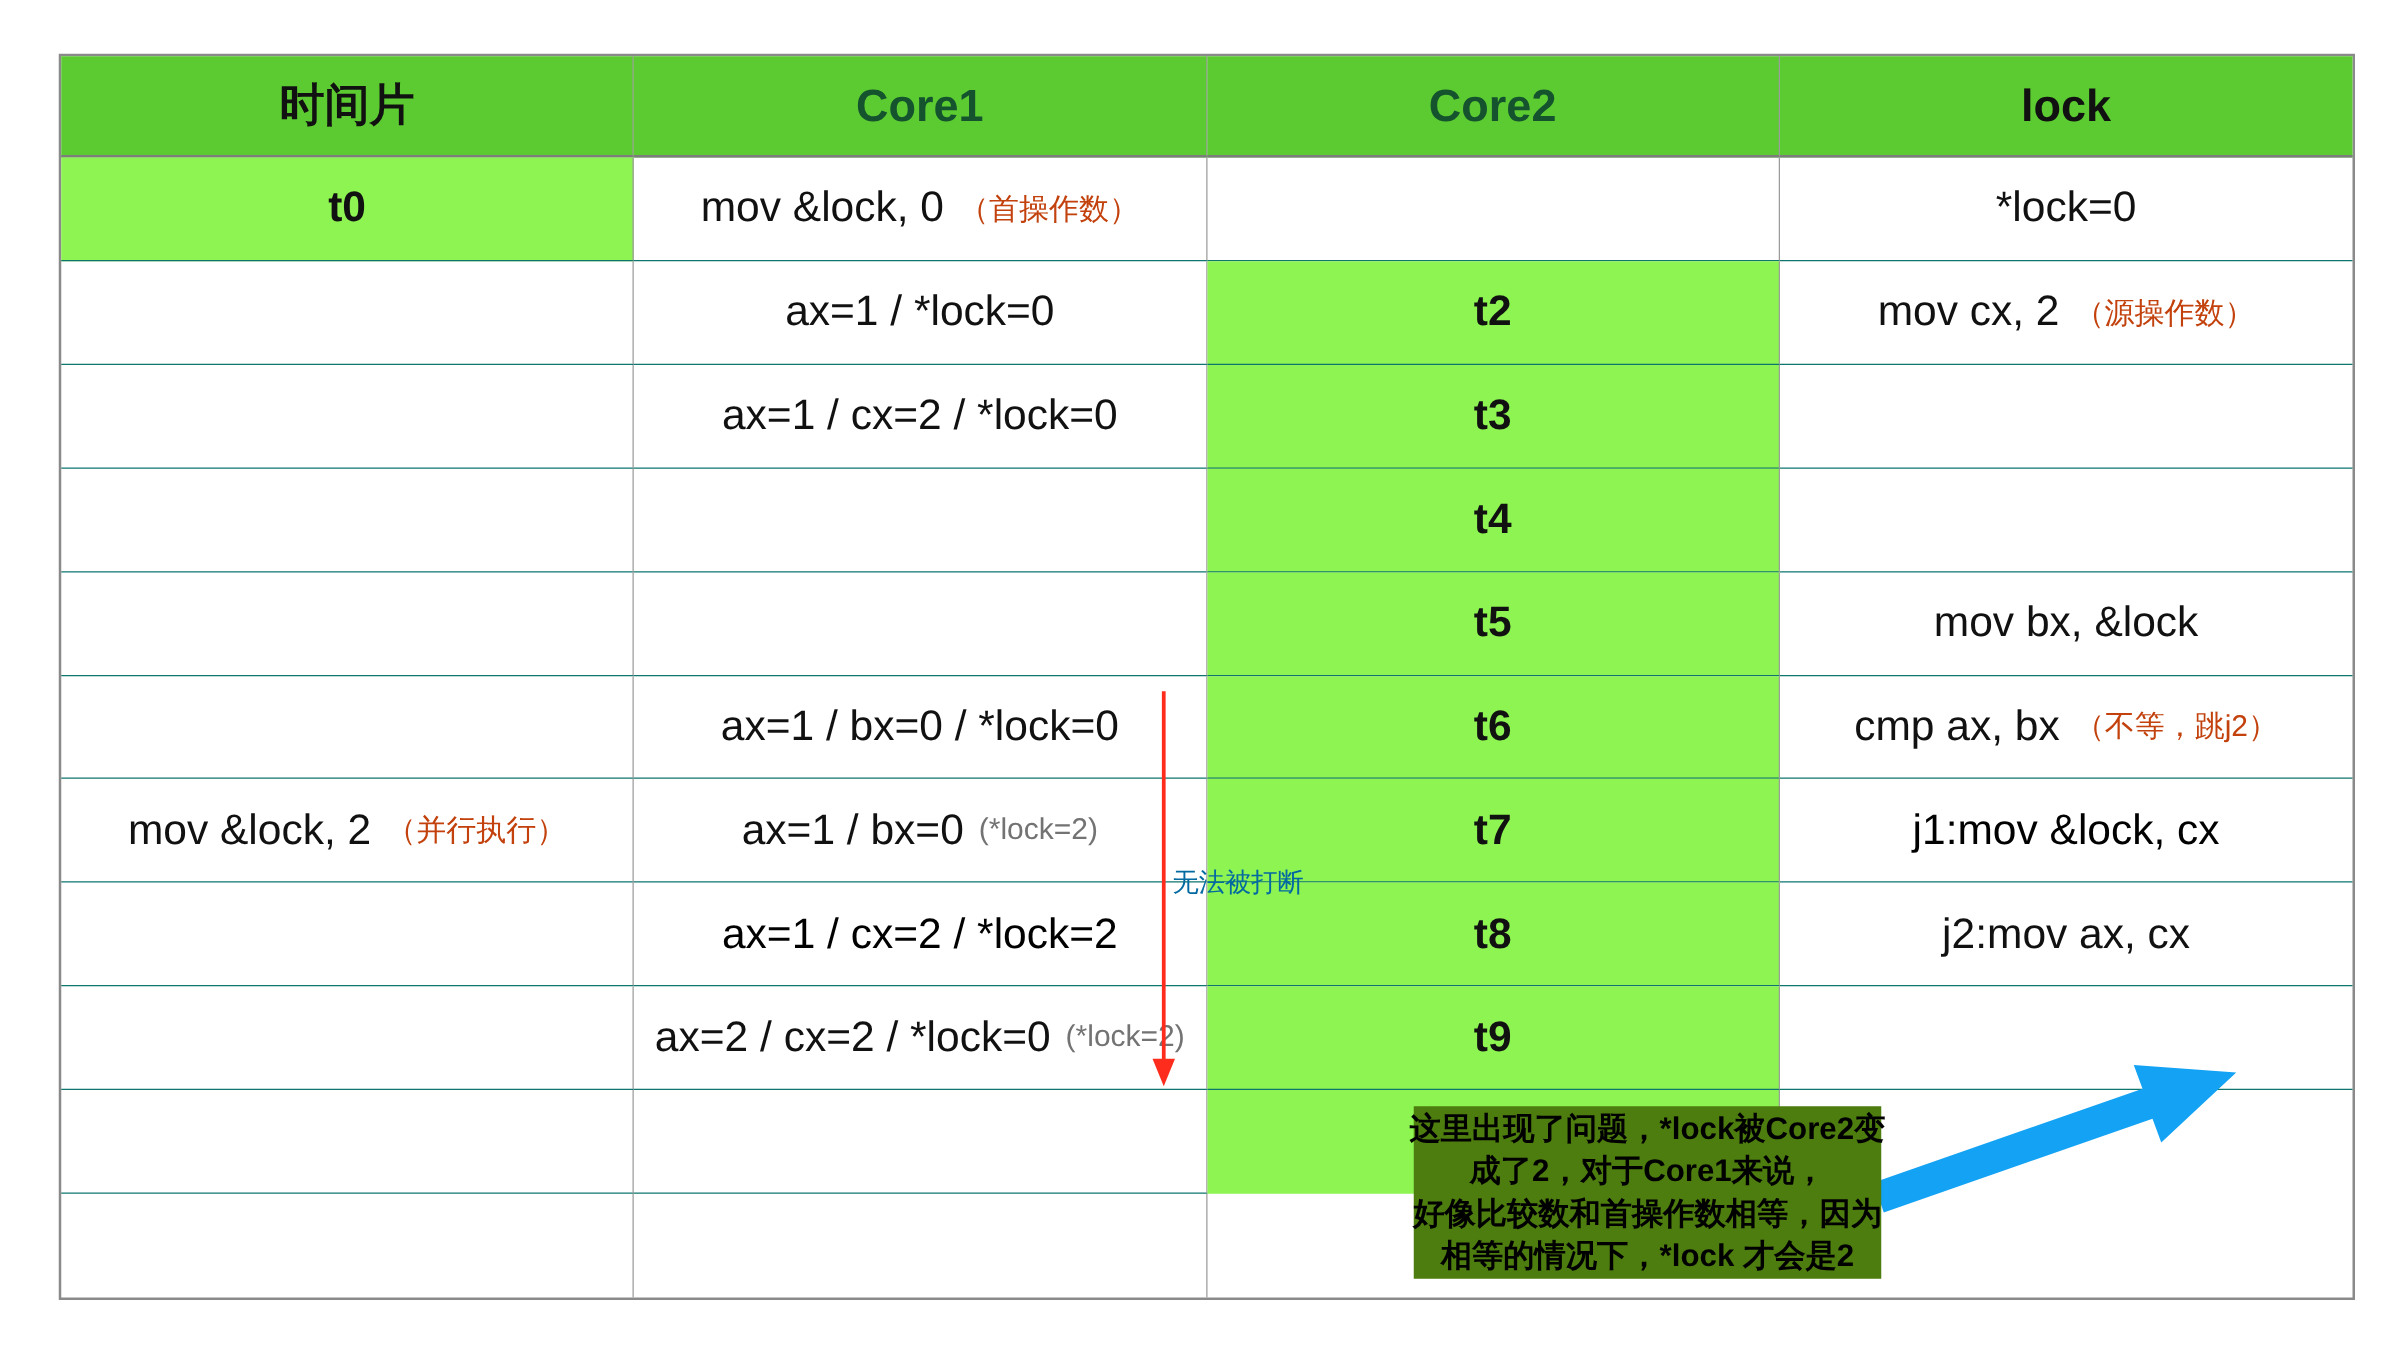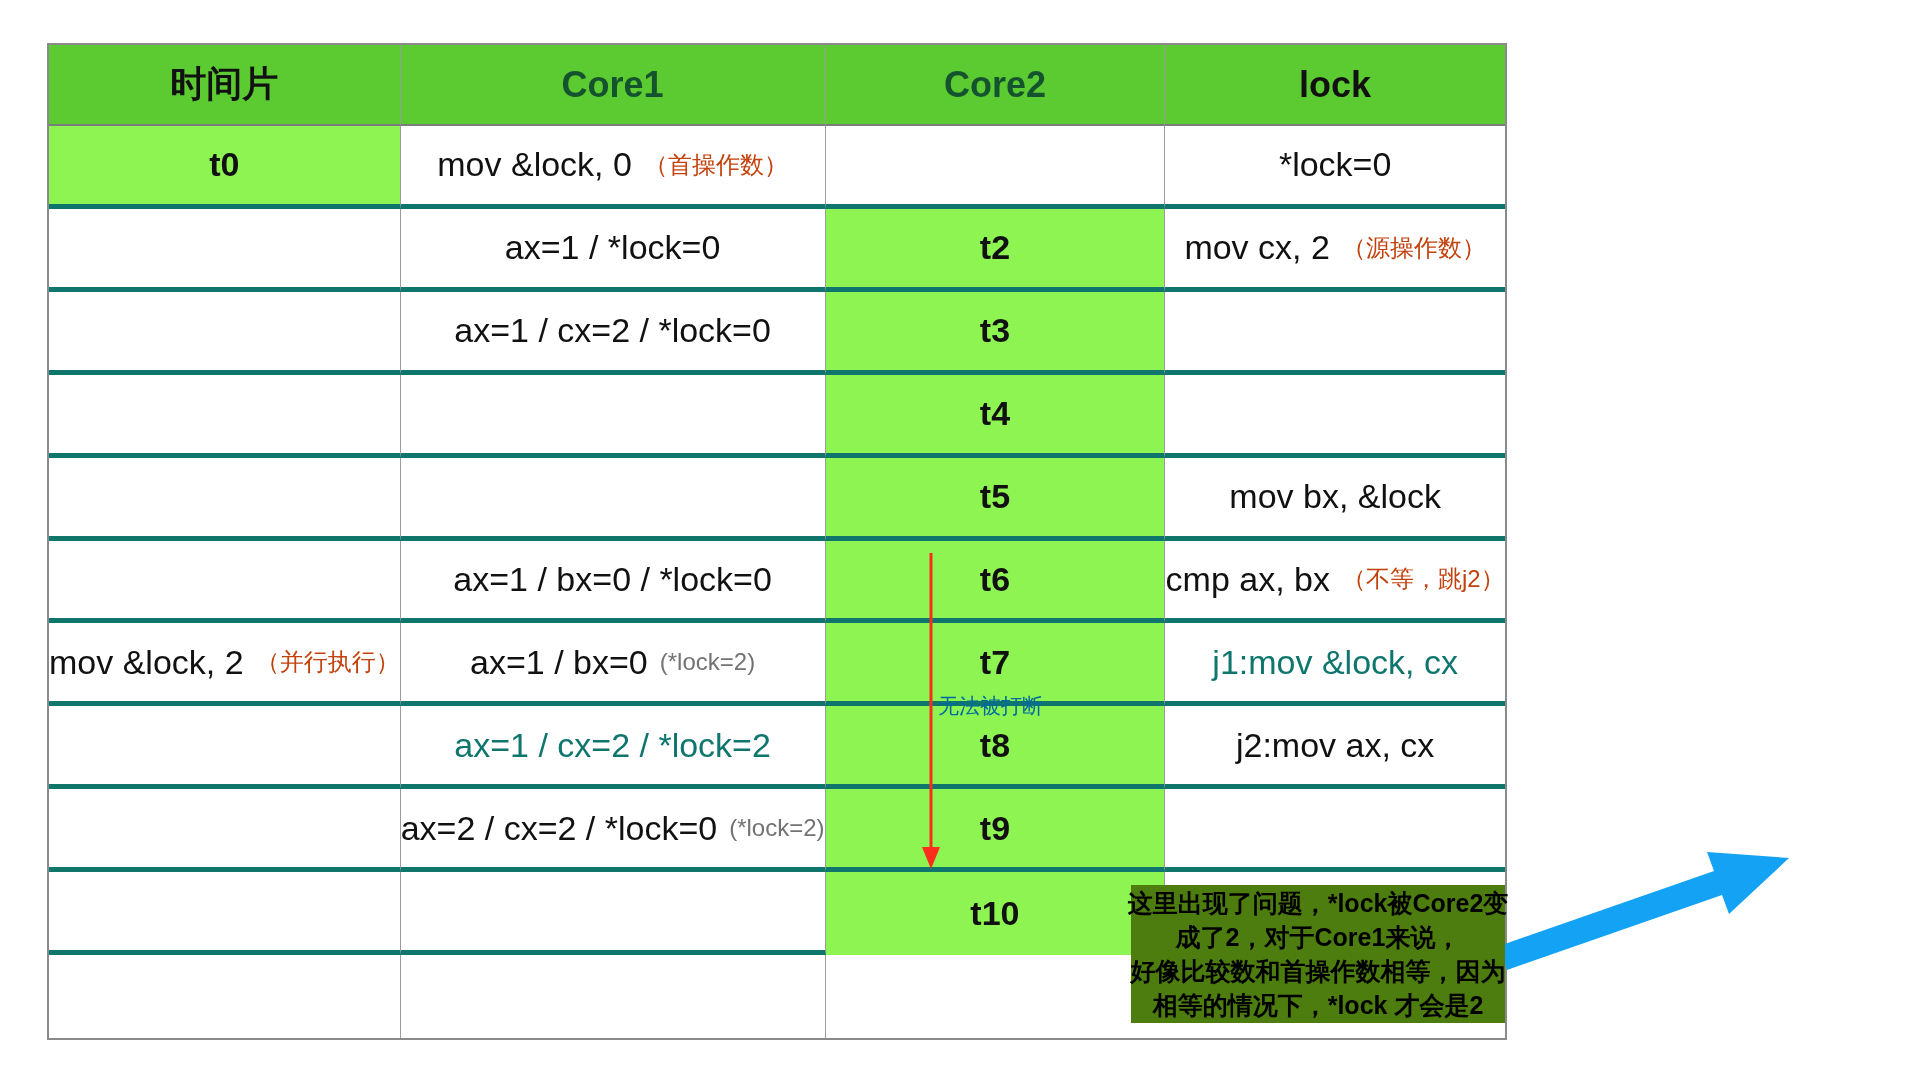--- a/index.html
+++ b/index.html
@@ -1,38 +1,38 @@
 <!DOCTYPE html>
 <html><head>
 <meta charset="utf-8">
 <style>
   html,body{margin:0;padding:0;background:#ffffff;}
   body{width:1920px;height:1080px;position:relative;overflow:hidden;
        font-family:"Liberation Sans","DejaVu Sans",sans-serif;color:#111;}
   .stage{position:absolute;left:0;top:0;width:1920px;height:1080px;}
 
   
-  .grid{position:absolute;left:47px;top:43px;width:1460px;height:997px;
+  .grid{position:absolute;left:47px;top:43px;width:1837px;height:997px;
         display:grid;grid-template-columns:repeat(4,1fr);
         grid-template-rows:81px repeat(11,1fr);
         border:2px solid #8a8a8a;background:#fff;box-sizing:border-box;}
-  .cell{border-right:1px solid #9c9c9c;border-bottom:5px solid #0f766e;
+  .cell{border-right:1px solid #9c9c9c;border-bottom:1px solid #0f766e;
         display:flex;align-items:center;justify-content:center;
         font-size:34px;white-space:nowrap;box-sizing:border-box;}
   .cell:nth-child(4n){border-right:none;}
   .grid .cell:nth-last-child(-n+4){border-bottom:none;}
   .th{background:#5bcb31;font-weight:bold;font-size:36px;
       border-bottom:2px solid #7d7d7d;}
   .red-text{color:#14532d;}
   .tl{background:#8df452;font-weight:bold;}
   .note{font-size:24px;margin-left:12px;}
   .note.red{color:#c2410c;}
   .note.blue{color:#737373;}
   .note:empty{display:none;}
-  .dim{color:#0f766e;}
+  .dim{color:#000000;}
 
   
   .overlay{position:absolute;left:0;top:0;pointer-events:none;}
   .red-line-label{position:absolute;left:938px;top:692px;color:#0369a1;
                   font-size:21px;white-space:nowrap;}
   .callout{position:absolute;left:1131px;top:885px;width:374px;height:138px;
            background:#4d7c0f;color:#000;font-weight:bold;font-size:25px;
            line-height:34px;display:flex;flex-direction:column;
            align-items:center;justify-content:center;text-align:center;}
   .callout div{white-space:nowrap;}

